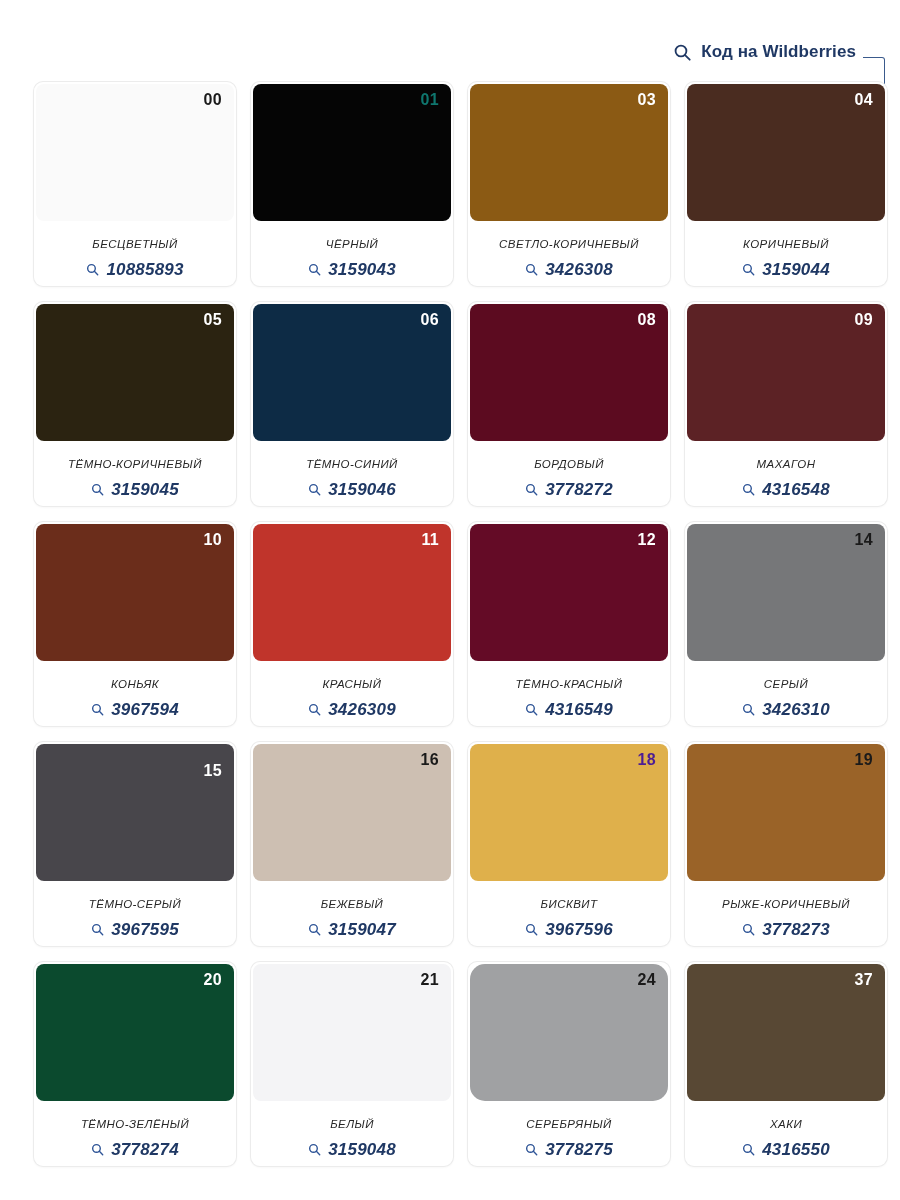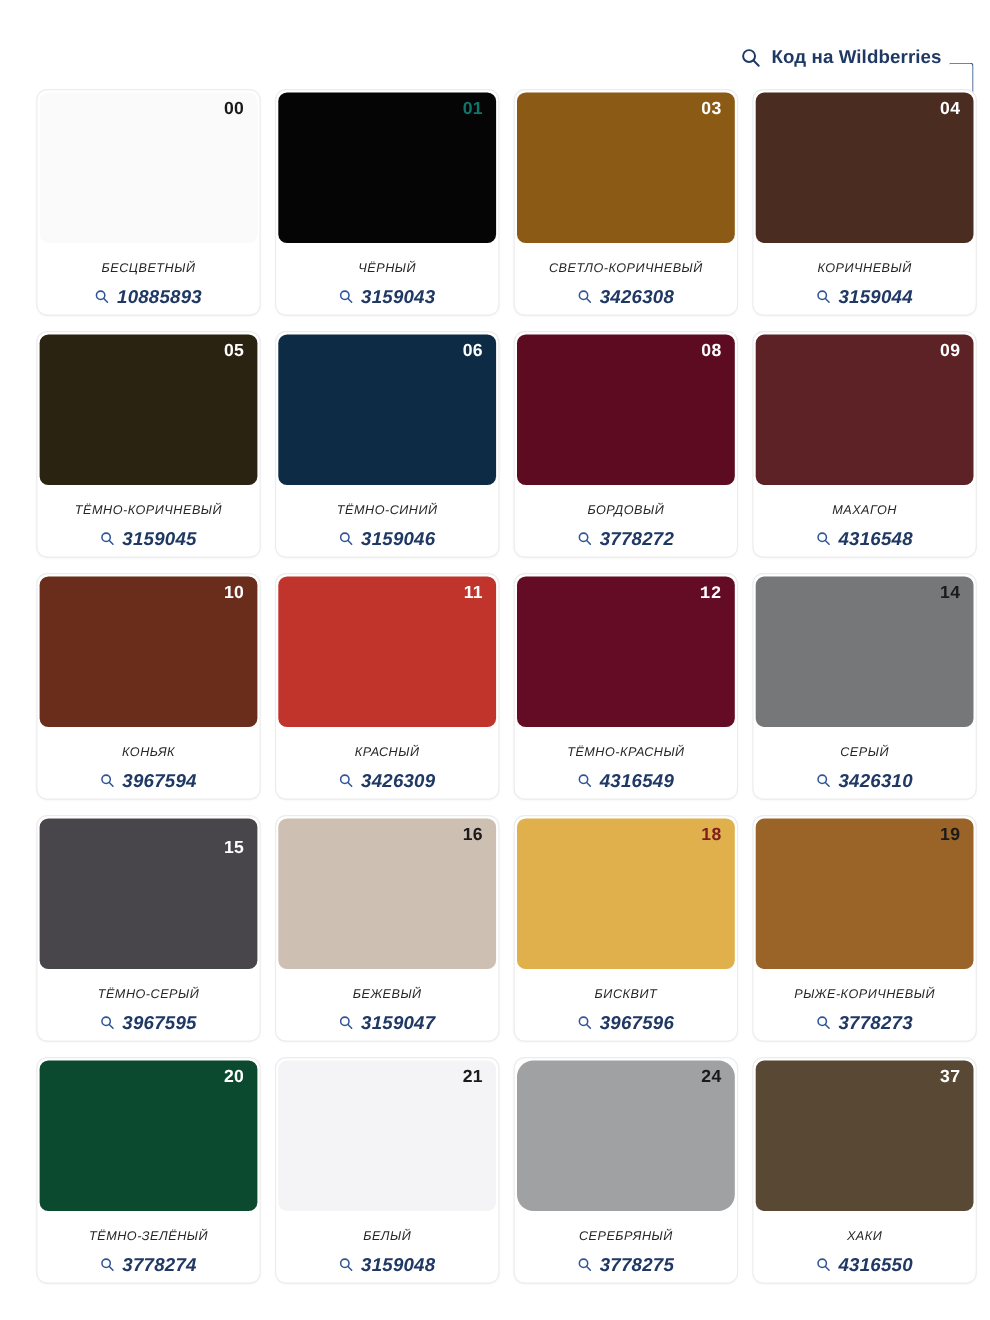--- a/index.html
+++ b/index.html
@@ -340,21 +340,21 @@
               <circle cx="5.9" cy="5.9" r="4.1"></circle>
               <line x1="9" y1="9" x2="12.6" y2="12.6"></line>
             </svg>
           </span>
           <span class="code-value">3426309</span>
         </div>
       </div>
     </div>
     <div class="card">
       <div class="swatch" style="background: rgb(100, 11, 38);">
-        <span class="num" style="color: rgb(255, 255, 255); font-family: Liberation Mono, monospace;">12</span>
+        <span class="num" style="color: rgb(255, 255, 255);">12</span>
       </div>
       <div class="card-body">
         <div class="color-name">ТЁМНО-КРАСНЫЙ</div>
         <div class="code-row">
           <span class="mag-small">
             <svg viewBox="0 0 14 14" width="13" height="13" fill="none" stroke="currentColor" stroke-width="1.5" stroke-linecap="round">
               <circle cx="5.9" cy="5.9" r="4.1"></circle>
               <line x1="9" y1="9" x2="12.6" y2="12.6"></line>
             </svg>
           </span>
@@ -408,21 +408,21 @@
               <circle cx="5.9" cy="5.9" r="4.1"></circle>
               <line x1="9" y1="9" x2="12.6" y2="12.6"></line>
             </svg>
           </span>
           <span class="code-value">3159047</span>
         </div>
       </div>
     </div>
     <div class="card">
       <div class="swatch" style="background: rgb(223, 176, 75);">
-        <span class="num" style="color: #7f1d1d;">18</span>
+        <span class="num" style="color: #4c1d95;">18</span>
       </div>
       <div class="card-body">
         <div class="color-name">БИСКВИТ</div>
         <div class="code-row">
           <span class="mag-small">
             <svg viewBox="0 0 14 14" width="13" height="13" fill="none" stroke="currentColor" stroke-width="1.5" stroke-linecap="round">
               <circle cx="5.9" cy="5.9" r="4.1"></circle>
               <line x1="9" y1="9" x2="12.6" y2="12.6"></line>
             </svg>
           </span>

